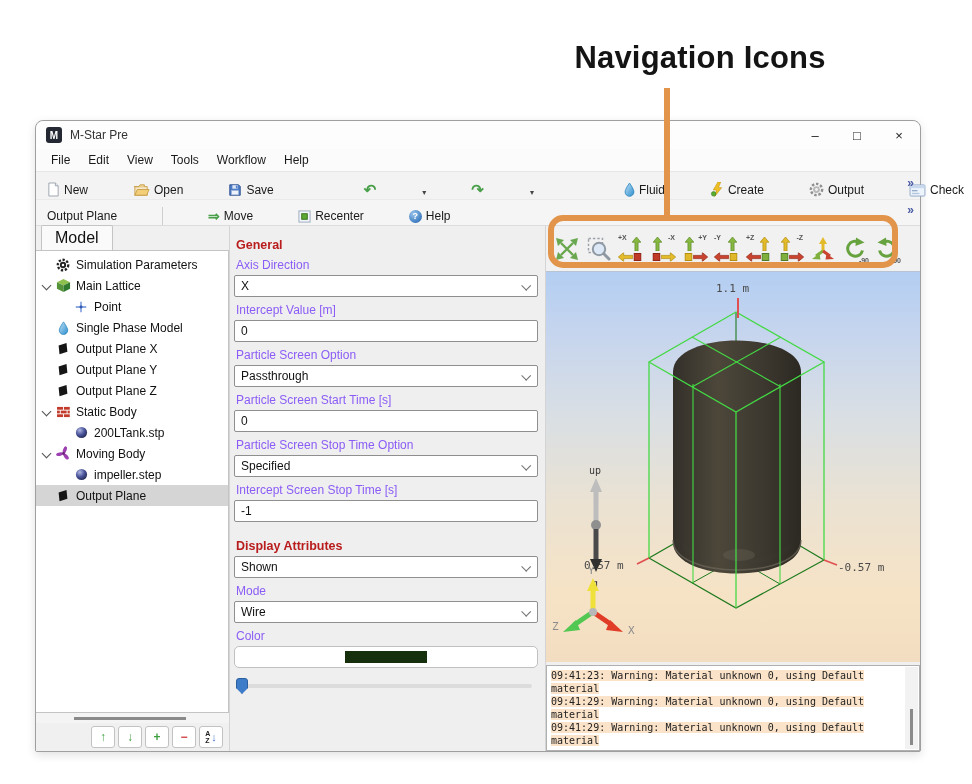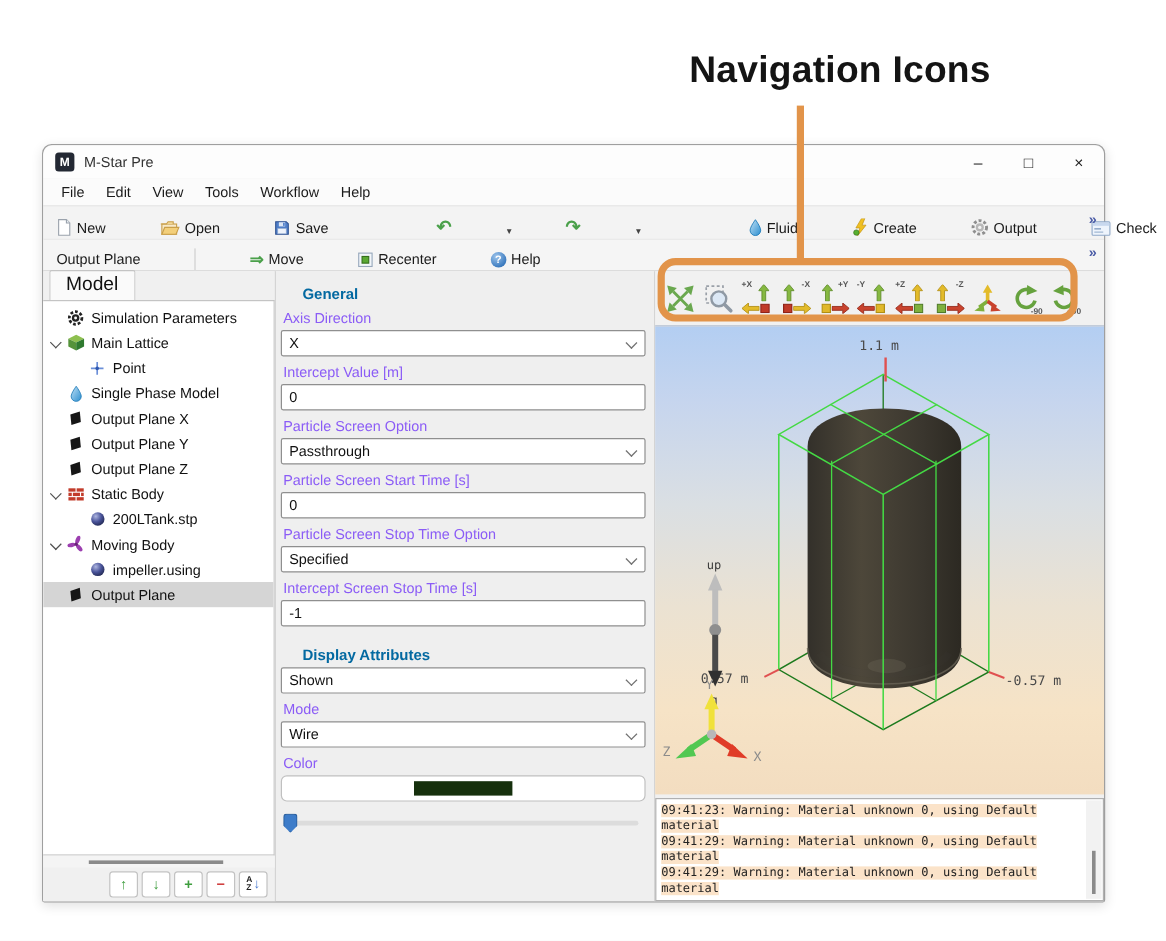--- a/index.html
+++ b/index.html
@@ -56,21 +56,21 @@
   .btnrow{height:28px;background:#f0f0f0;display:flex;align-items:center;justify-content:flex-end;
           gap:3px;padding-right:6px;}
   .sbtn{width:22px;height:20px;background:#fff;border:1px solid #c2c2c2;border-radius:3px;
         display:flex;align-items:center;justify-content:center;font-size:12px;font-weight:700;}
   .sbtn .g{color:#3f9e3f;} .sbtn .r{color:#d04040;}
   .az{display:flex;flex-direction:column;font-size:7px;line-height:7px;color:#222;font-weight:700;}
   .az-arrow{color:#4a7ad0;font-size:11px;margin-left:1px;}
   
   .props{width:317px;flex:0 0 auto;box-sizing:border-box;background:#efefef;border-left:1px solid #d4d4d4;
          border-right:1px solid #d4d4d4;padding:10px 7px 0 4px;}
-  .sec{font-size:12.5px;font-weight:700;color:#0369a1;margin:2px 0 3px 18px;}
+  .sec{font-size:12.5px;font-weight:700;color:#b91c1c;margin:2px 0 3px 2px;}
   .sec.second{margin-top:17px;}
   .flabel{font-size:12px;color:#8b5cf6;margin:6px 0 3px 2px;}
   .ctrl{height:22px;box-sizing:border-box;background:#fff;border:1px solid #8f8f8f;border-radius:2px;
         font-size:12px;color:#111;display:flex;align-items:center;padding:0 6px;position:relative;width:100%;}
   .ctrl.select .chev{position:absolute;right:8px;top:7px;width:6px;height:6px;border-right:1.4px solid #707070;
         border-bottom:1.4px solid #707070;transform:rotate(45deg) translateY(-1px);}
   .ctrl.color-btn{border:1px solid #c0c0c0;border-radius:5px;justify-content:center;}
   .swatch{width:82px;height:12px;background:#16300d;}
   .slider{margin:9px 2px 0 2px;position:relative;height:18px;}
   .slider .track{position:absolute;left:0;right:4px;top:7px;height:4px;background:#dcdcdc;border-radius:2px;}
@@ -365,21 +365,21 @@
               </svg>
             </span>
           <span class="tlabel">Moving Body</span>
         </div>
         <div class="trow">
           <span class="tico child">
               <svg width="13" height="13" viewBox="0 0 14 14">
                 <circle cx="7" cy="7" r="6" fill="url(#gsph)"></circle>
               </svg>
             </span>
-          <span class="tlabel child">impeller.using</span>
+          <span class="tlabel child">impeller.step</span>
         </div>
         <div class="trow sel">
           <span class="tico">
               <svg width="14" height="14" viewBox="0 0 16 16">
                 <polygon points="3,4 12,1 13,11 4,14" fill="#161616"></polygon>
               </svg>
             </span>
           <span class="tlabel">Output Plane</span>
         </div>
       </div>

